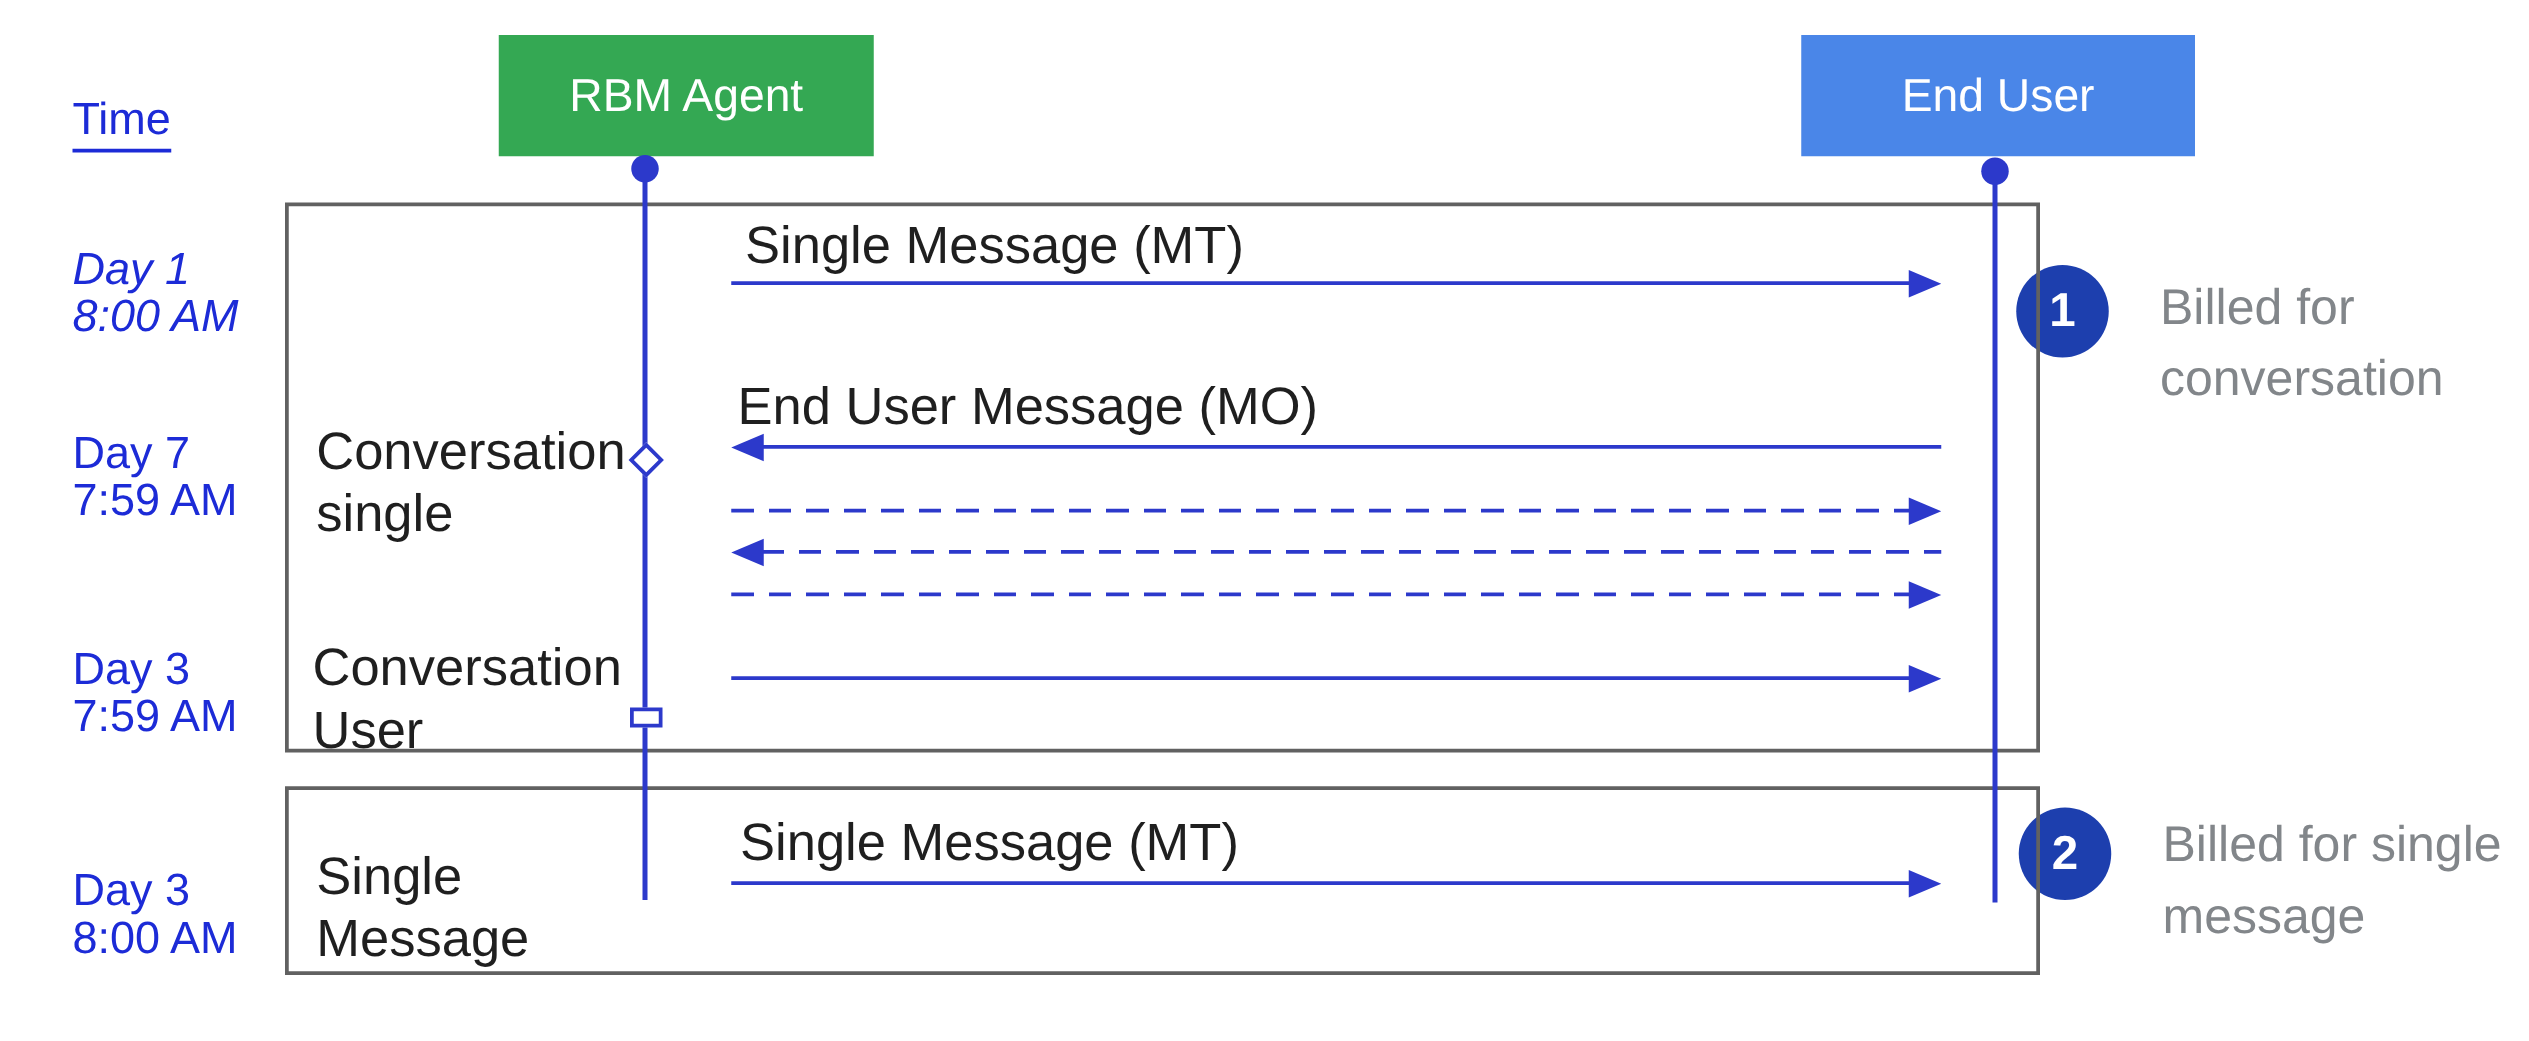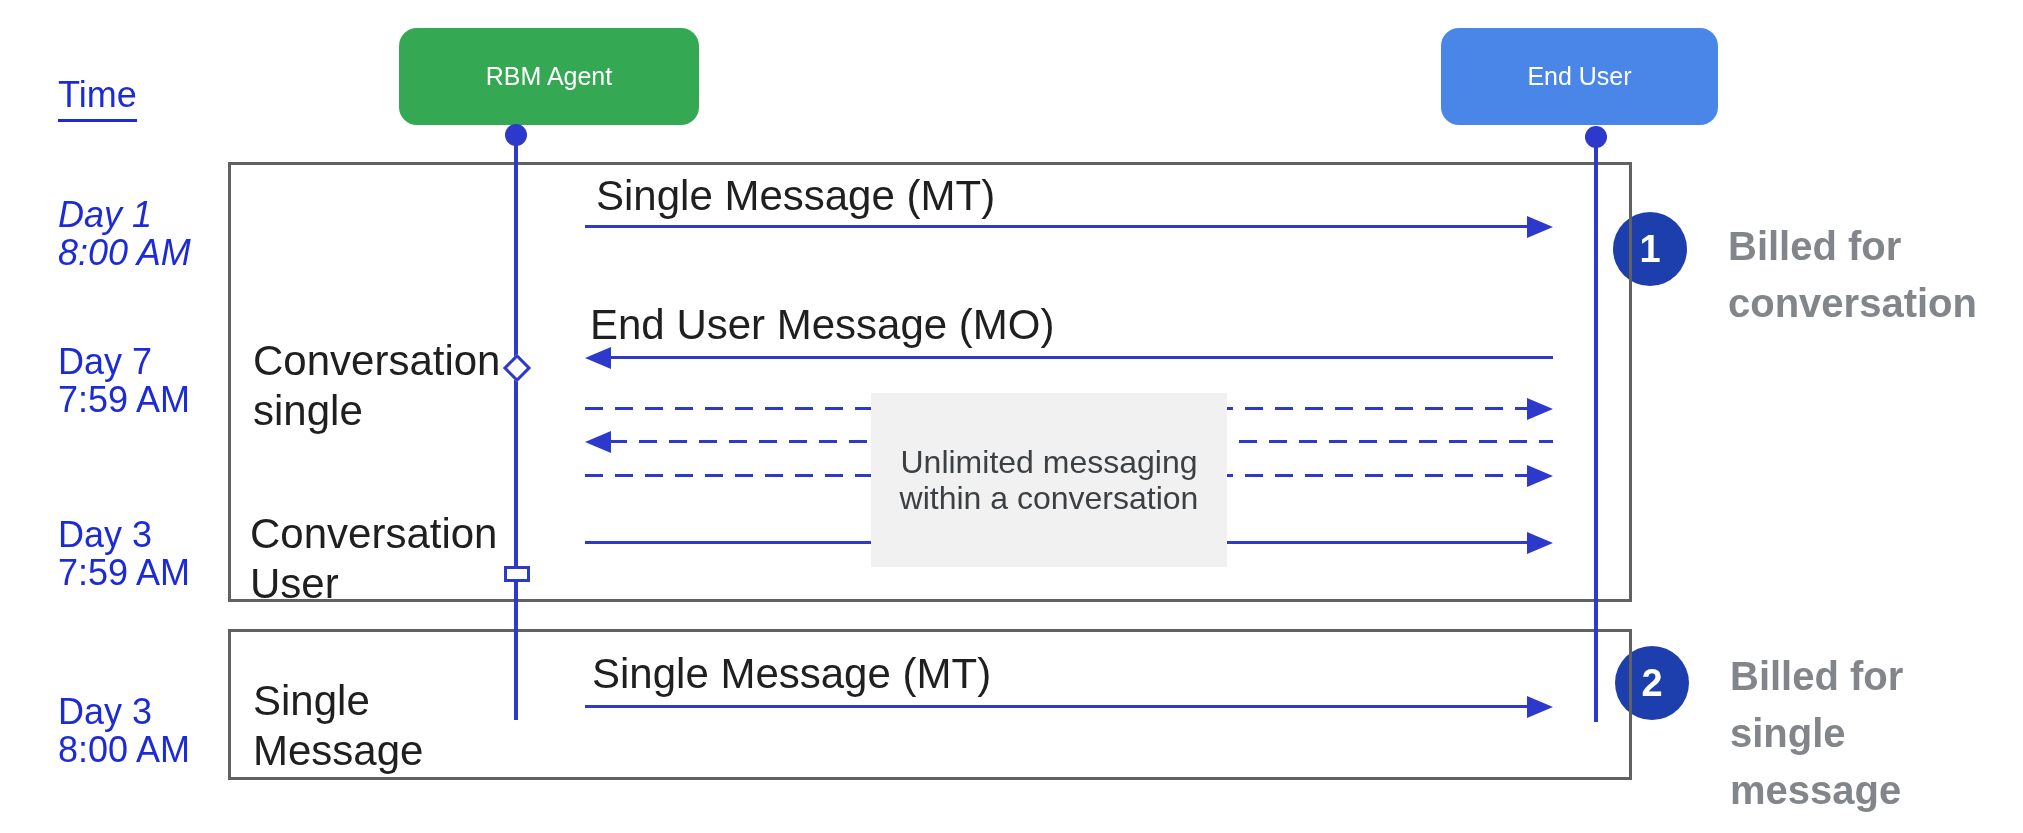--- a/index.html
+++ b/index.html
@@ -4,23 +4,23 @@
 <style>
   * { box-sizing: border-box; margin: 0; padding: 0; }
   html, body { background: #ffffff; }
   body { font-family: "Liberation Sans", sans-serif; }
   .canvas { position: relative; width: 2023px; height: 833px; background: #ffffff; overflow: hidden; }
 
   
   #time-label { position: absolute; left: 58px; top: 74px; font-size: 36px; color: var(--label-blue);
                 border-bottom: 3px solid var(--label-blue); padding-bottom: 3px; z-index: 3; }
   .actor { position: absolute; top: 28px; height: 97px; display: flex; align-items: center; justify-content: center;
-           color: #ffffff; font-size: 25px; z-index: 4; border-radius: 18px; }
+           color: #ffffff; font-size: 37px; z-index: 4; }
   #agent-box { left: 399px; width: 300px; background: var(--agent-green); }
-  #user-box  { left: 1441px; width: 277px; background: var(--user-blue); }
+  #user-box  { left: 1441px; width: 315px; background: var(--user-blue); }
 
   
   .lifeline { position: absolute; width: 4px; background: var(--line-blue); z-index: 5; }
   #agent-lifeline { left: 514px; top: 133px; height: 587px; }
   #user-lifeline  { left: 1594px; top: 135px; height: 587px; }
   .dot { position: absolute; width: 22px; height: 22px; border-radius: 50%; background: var(--line-blue); z-index: 5; }
   #agent-dot { left: 505px; top: 124px; }
   #user-dot  { left: 1585px; top: 126px; }
 
   
@@ -68,21 +68,21 @@
                     border: 3px solid var(--line-blue); transform: rotate(45deg); z-index: 6; }
   #square-marker  { position: absolute; left: 504px; top: 566px; width: 26px; height: 16px; background: #ffffff;
                     border: 3px solid var(--line-blue); z-index: 6; }
 
   
   .badge { position: absolute; width: 74px; height: 74px; border-radius: 50%; background: var(--badge-blue);
            color: #ffffff; font-size: 38px; font-weight: bold; display: flex; align-items: center; justify-content: center; z-index: 3; }
   #badge1 { left: 1613px; top: 212px; }
   #badge2 { left: 1615px; top: 646px; }
   .billed { position: absolute; font-size: 40px; line-height: 57px; color: var(--text-gray); z-index: 3; }
-  .billed span { display: block; font-weight: bold; }
+  .billed span { display: block; }
   #billed1 { left: 1728px; top: 218px; }
   #billed2 { left: 1730px; top: 648px; }
 </style>
 </head>
 <body>
 
 <div class="canvas">
 
   <div id="time-label">Time</div>
 
@@ -157,24 +157,20 @@
   </div>
   <div id="arrow-s4" class="arrow">
     <div class="line to-right"></div>
     <div class="head right"></div>
   </div>
   <div id="arrow-mt2" class="arrow">
     <div class="line to-right"></div>
     <div class="head right"></div>
   </div>
 
-  <div id="note-box">
-    <span>Unlimited messaging</span>
-    <span>within a conversation</span>
-  </div>
 
   <div id="diamond-marker"></div>
   <div id="square-marker"></div>
 
   <div id="badge1" class="badge">
     <span>1</span>
   </div>
   <div id="badge2" class="badge">
     <span>2</span>
   </div>

